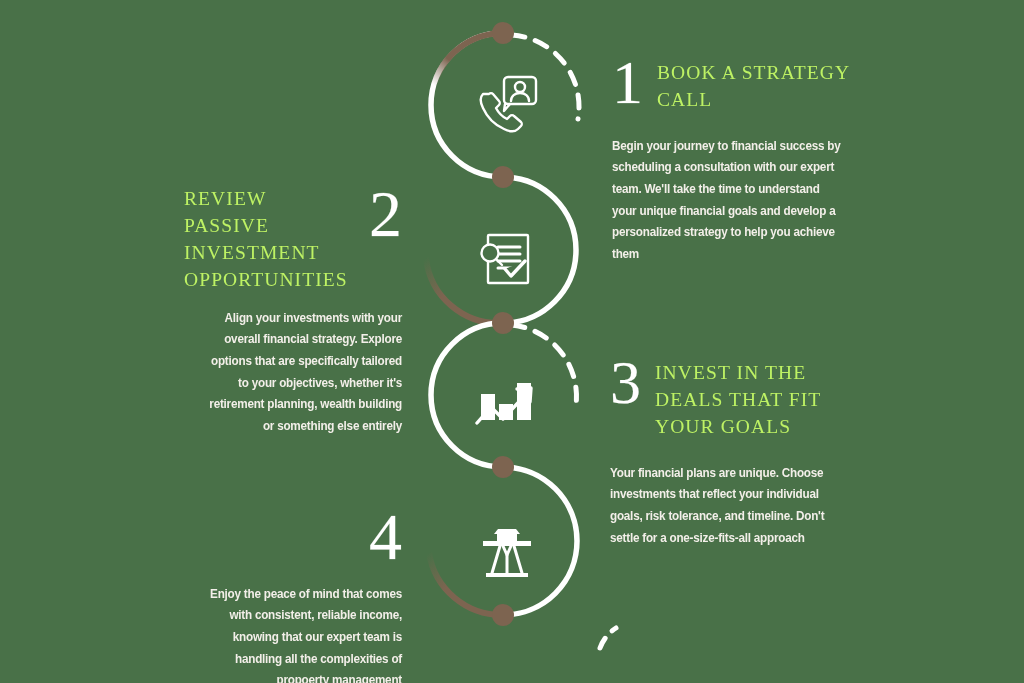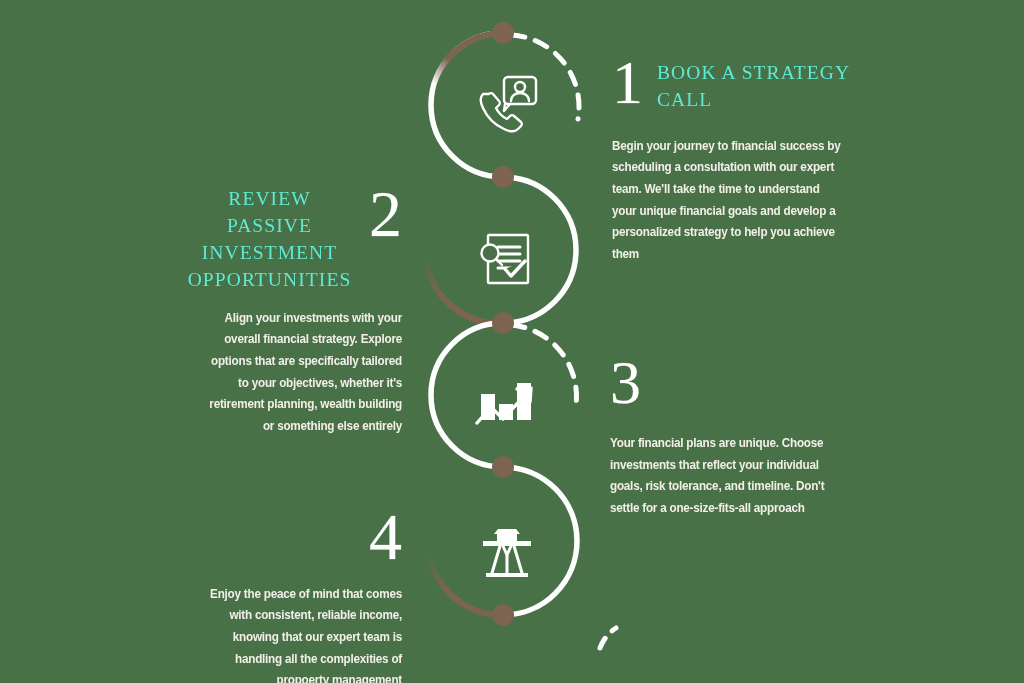--- a/index.html
+++ b/index.html
@@ -53,21 +53,21 @@
     -webkit-text-stroke: 0.3px rgba(255,255,255,0.4);
     flex: 0 0 auto;
     padding-top: 2px;
   }
 
   .step-title {
     font-family: "Liberation Serif", serif;
     font-size: 19.5px;
     line-height: 1.38;
     letter-spacing: 1.1px;
-    color: #5eead4;
+    color: #bef264;
     font-weight: 400;
     font-variant: small-caps;
     text-transform: uppercase;
     padding-top: 8px;
     flex: 1 1 auto;
   }
 
   .step-body {
     font-family: "Liberation Sans", sans-serif;
     font-size: 12.6px;
@@ -78,21 +78,21 @@
     transform: scaleX(0.93);
   }
 
   
   .step.right .step-head { flex-direction: row; text-align: left; }
   .step.right .step-title { text-align: left; }
   .step.right .step-body { text-align: left; transform-origin: left center; }
 
   
   .step.left .step-head { flex-direction: row; justify-content: flex-end; }
-  .step.left .step-title { text-align: center; }
+  .step.left .step-title { text-align: left; }
   .step.left .step-body { text-align: right; transform-origin: right center; }
 
   
   #step-1 { left: 612px; top: 52px;  width: 250px; }
   #step-1 .step-body { margin-top: 22px; }
 
   #step-2 { left: 184px; top: 180px; width: 218px; }
   #step-2 .step-body { margin-top: 14px; }
   #step-2 .step-num  { font-size: 66px; padding-top: 4px; }
   #step-2 .step-title{ padding-top: 6px; }
@@ -222,20 +222,21 @@
     <div class="step-head">
       <div class="step-title">Review Passive Investment Opportunities</div>
       <div class="step-num">2</div>
     </div>
     <div class="step-body">Align your investments with your overall financial strategy. Explore options that are specifically tailored to your objectives, whether it's retirement planning, wealth building or something else entirely</div>
   </div>
 
   <div class="step right" id="step-3">
     <div class="step-head">
       <div class="step-num">3</div>
+      <div class="step-title">Invest in the Deals that Fit Your Goals</div>
     </div>
     <div class="step-body">Your financial plans are unique. Choose investments that reflect your individual goals, risk tolerance, and timeline. Don't settle for a one-size-fits-all approach</div>
   </div>
 
   <div class="step left" id="step-4">
     <div class="step-head">
       <div class="step-num">4</div>
     </div>
     <div class="step-body">Enjoy the peace of mind that comes with consistent, reliable income, knowing that our expert team is handling all the complexities of propoerty management</div>
   </div>

